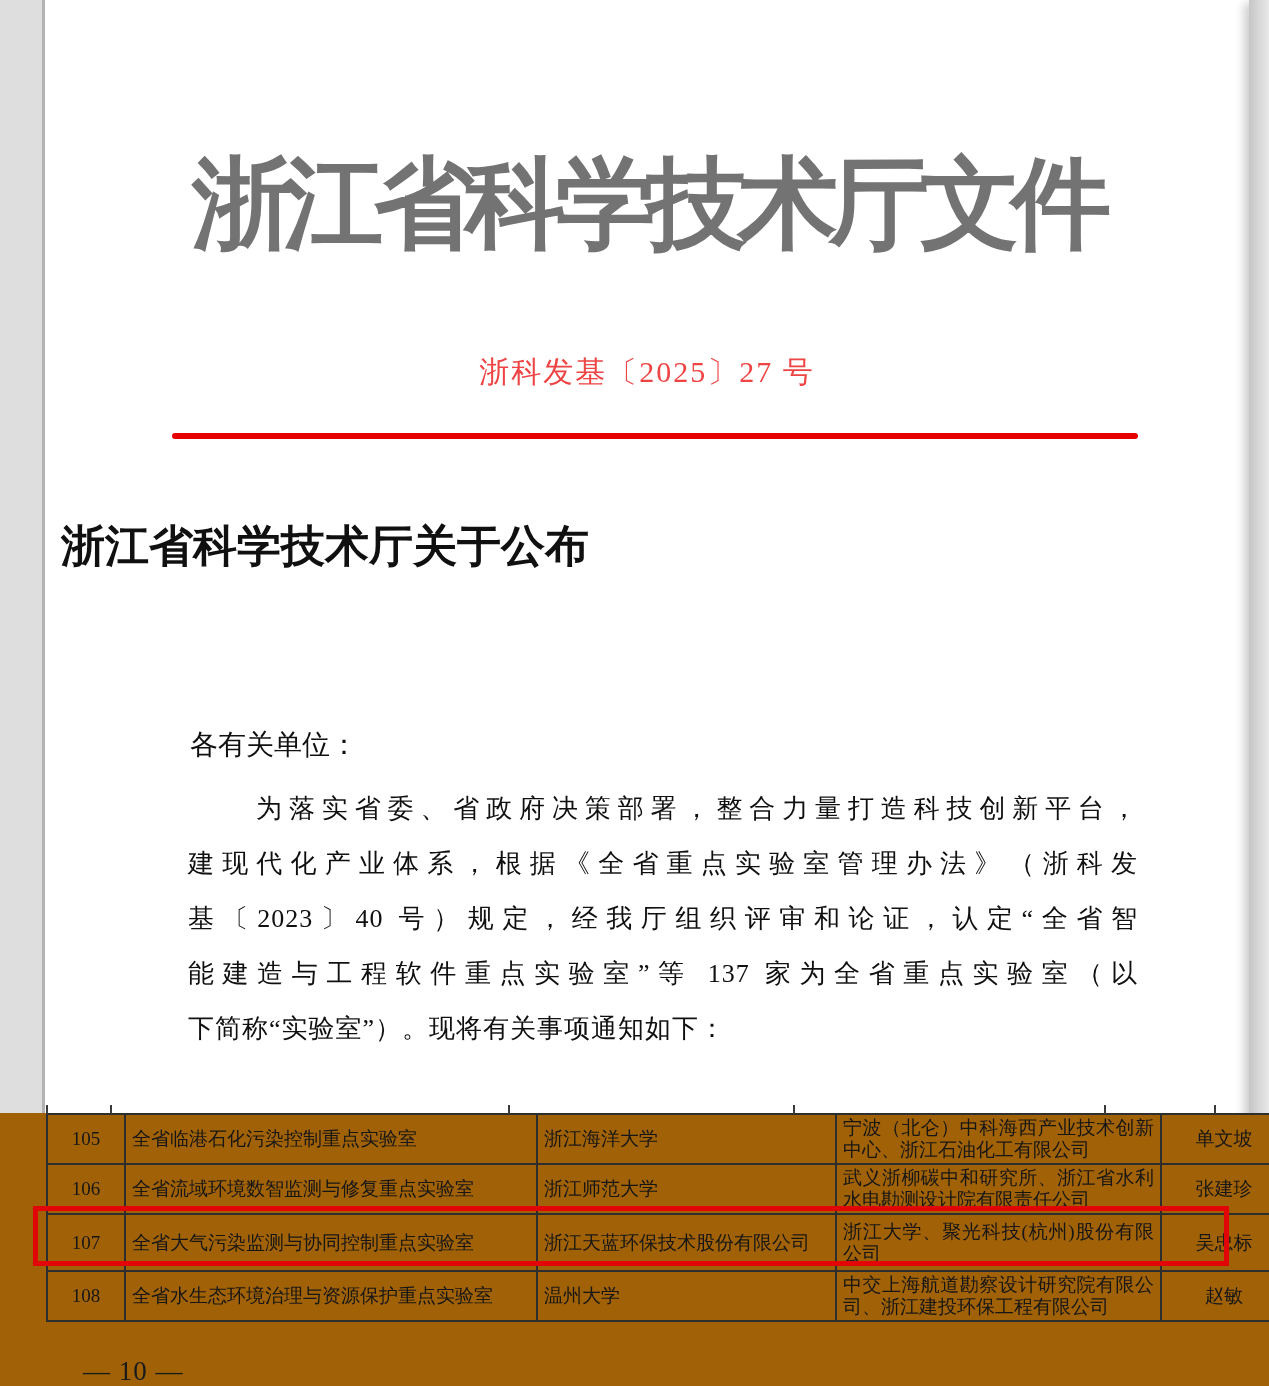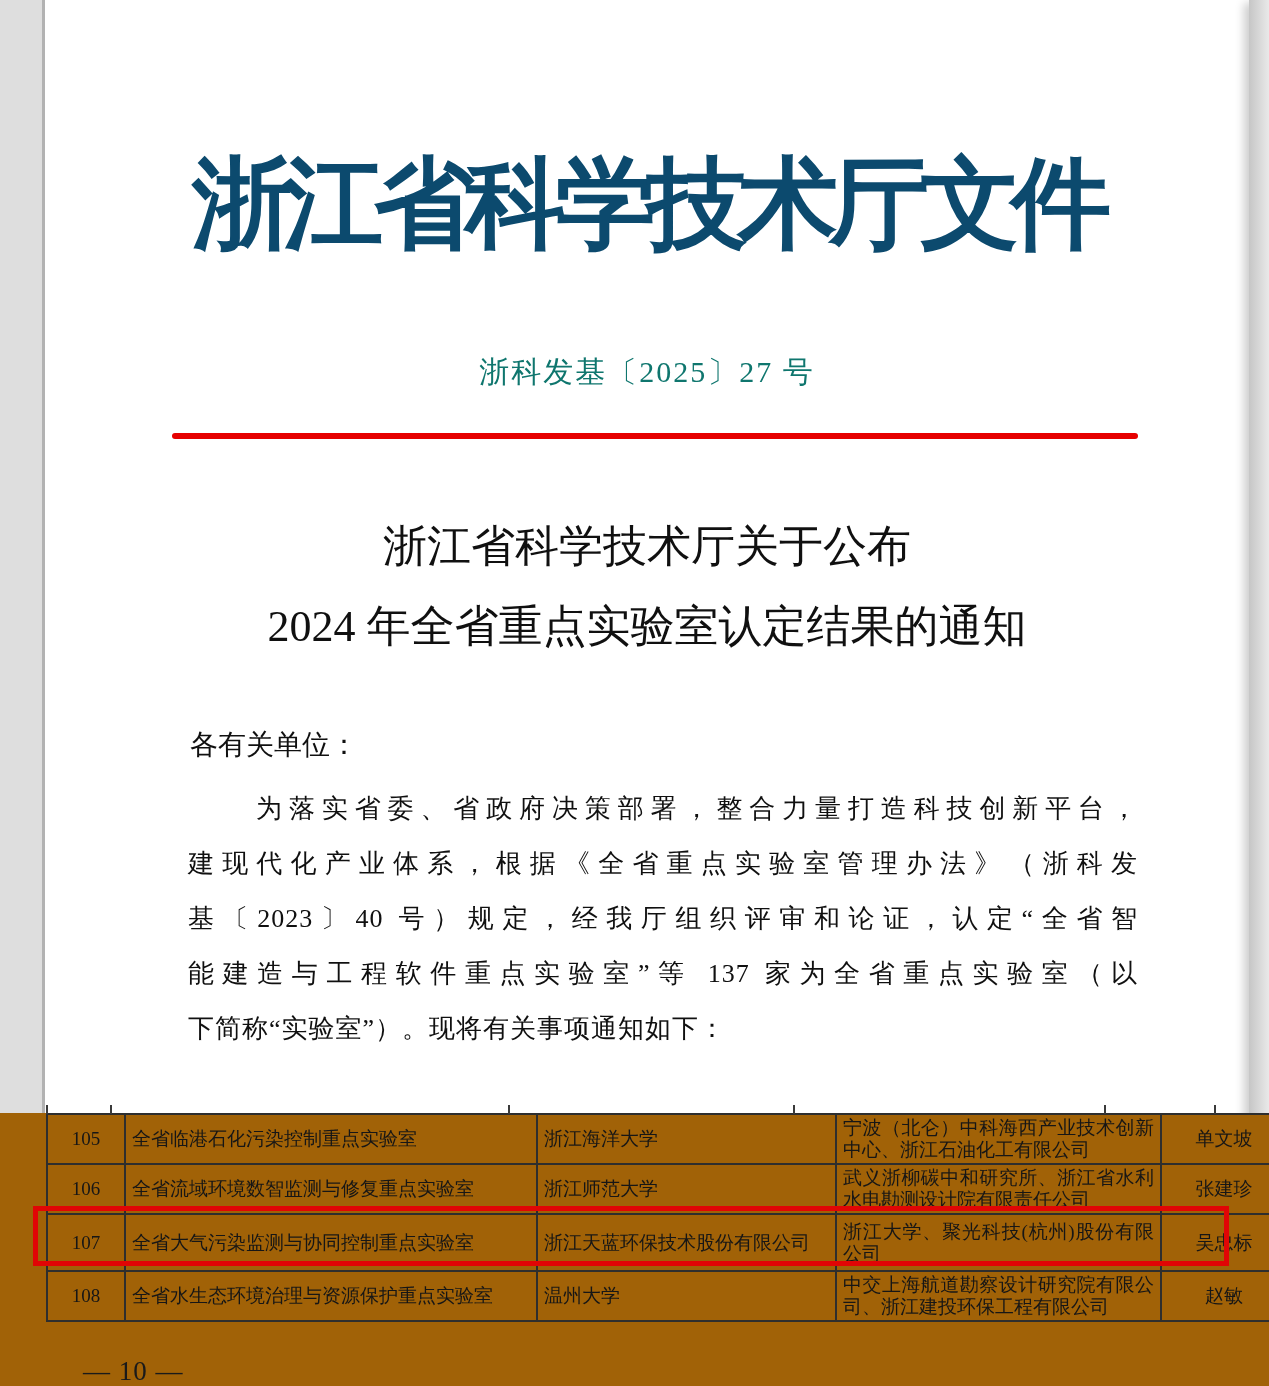--- a/index.html
+++ b/index.html
@@ -13,34 +13,34 @@
     background:#dedede;border-right:3px solid #b2b2b2;
   }
   .margin-right{
     position:absolute;left:1249px;top:0;width:20px;height:1138px;
     background:linear-gradient(to right,#c6c6c6,#e9e9e9);
     box-shadow:-8px 0 10px -3px rgba(0,0,0,0.20);
   }
   
   .header-title{
     position:absolute;left:45px;top:140px;width:1204px;
-    text-align:center;color:#0c4a6e;font-weight:900;font-size:100px;
+    text-align:center;color:#737373;font-weight:900;font-size:100px;
     line-height:1.3;letter-spacing:-9px;white-space:nowrap;
   }
   .doc-number{
     position:absolute;left:45px;top:352px;width:1204px;
-    text-align:center;font-size:30px;letter-spacing:2px;color:#0f766e;
+    text-align:center;font-size:30px;letter-spacing:2px;color:#ef4444;
   }
   .red-rule{
     position:absolute;left:172px;top:433px;width:966px;height:6px;
     background:#e60000;border-radius:3px;
   }
   .notice-line{
-    position:absolute;left:45px;width:1204px;text-align:center;
-    font-weight:normal;font-size:44px;color:#101010;white-space:nowrap;
+    position:absolute;left:45px;width:1204px;text-align:left;
+    font-weight:bold;font-size:44px;color:#101010;white-space:nowrap;padding-left:16px;
   }
   .notice-line.l1{top:517px;}
   .notice-line.l2{top:597px;}
   .salutation{
     position:absolute;left:190px;top:726px;font-size:28px;color:#101010;
   }
   .body-block{
     position:absolute;left:188px;top:781px;width:950px;
   }
   .body-line{
@@ -91,21 +91,20 @@
   <div class="margin-left"></div>
   <div class="margin-right"></div>
 
   <div class="header-title">浙江省科学技术厅文件</div>
 
   <div class="doc-number">浙科发基〔2025〕27 号</div>
 
   <div class="red-rule"></div>
 
   <div class="notice-line l1">浙江省科学技术厅关于公布</div>
-  <div class="notice-line l2">2024 年全省重点实验室认定结果的通知</div>
 
   <div class="salutation">各有关单位：</div>
 
   <div class="body-block">
     <span class="body-line just indent">为落实省委、省政府决策部署，整合力量打造科技创新平台，</span>
     <span class="body-line just">建现代化产业体系，根据《全省重点实验室管理办法》（浙科发</span>
     <span class="body-line just">基〔2023〕40 号）规定，经我厅组织评审和论证，认定“全省智</span>
     <span class="body-line just">能建造与工程软件重点实验室”等 137 家为全省重点实验室（以</span>
     <span class="body-line">下简称“实验室”）。现将有关事项通知如下：</span>
   </div>

